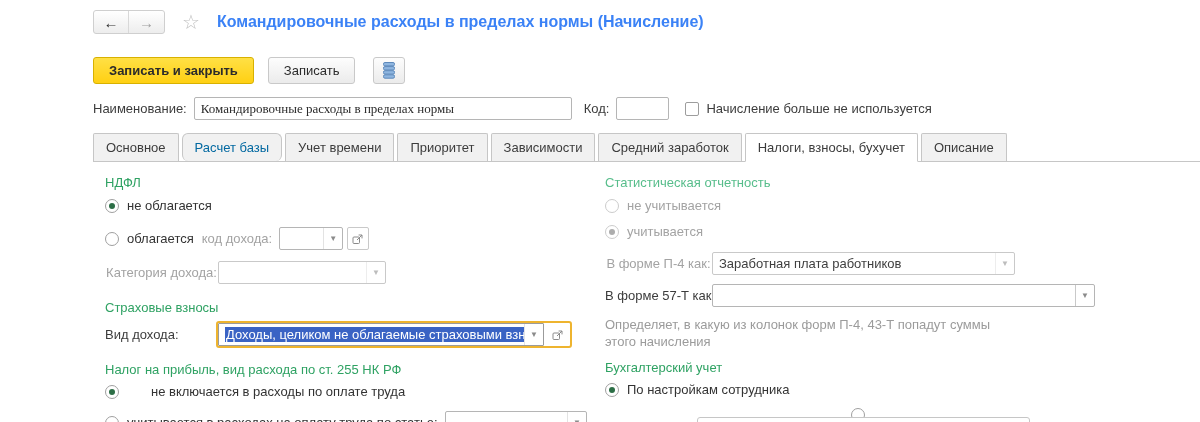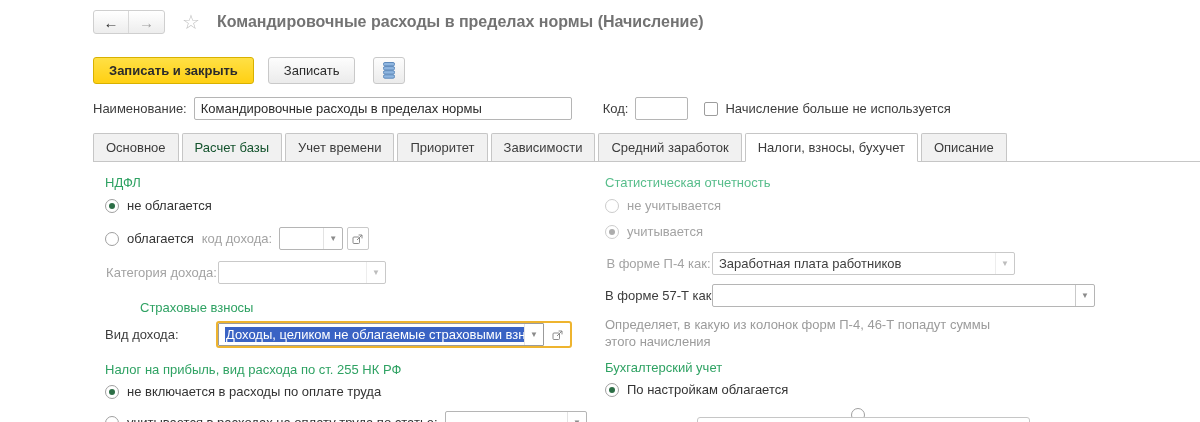--- a/index.html
+++ b/index.html
@@ -13,54 +13,54 @@
 
   
   .titlebar { display:flex; align-items:center; padding:10px 0 0 93px; height:34px; }
   .navbtns { display:flex; border:1px solid #cfcfcf; border-radius:3px; overflow:hidden;
              background:linear-gradient(#ffffff,#ededed); }
   .navbtn { width:35px; height:22px; display:flex; align-items:center; justify-content:center;
             font-size:15px; cursor:pointer; }
   .navbtn.back { color:#2b2b2b; border-right:1px solid #d8d8d8; }
   .navbtn.fwd  { color:#9f9f9f; }
   .star { margin-left:17px; font-size:20px; color:#c2c2c2; line-height:20px; cursor:pointer; }
-  .wtitle { margin-left:17px; font-size:16px; font-weight:700; color:#737373; white-space:nowrap; }
+  .wtitle { margin-left:17px; font-size:16px; font-weight:700; color:#3b82f6; white-space:nowrap; }
 
   
   .toolbar { display:flex; align-items:center; margin:23px 0 0 93px; }
   .btn { height:27px; padding:0 15px; border-radius:3px; display:inline-flex; align-items:center;
          justify-content:center; cursor:pointer; font-size:13px; }
   .btn-primary { background:linear-gradient(#ffe045,#ffd013); border:1px solid #d8b100;
                  font-weight:700; color:#2b2b2b;text-align:right; }
   .btn-plain { background:linear-gradient(#fdfdfd,#ebebeb); border:1px solid #c9c9c9;
                margin-left:14px; color:#2b2b2b; }
   .btn-icononly { width:32px; margin-left:18px; padding:0; background:linear-gradient(#fdfdfd,#ebebeb);
                   border:1px solid #c9c9c9; }
 
   
   .formrow { display:flex; align-items:center; margin:13px 0 0 93px; }
   .lbl { color:#3c3c3c; white-space:nowrap; }
   .lbl-gray { color:#a3a3a3; white-space:nowrap;text-align:center; }
   input[type=text] { height:23px; border:1px solid #b5b5b5; border-radius:2px; padding:0 6px;
-                     font-family:Liberation Sans, sans-serif; font-size:13px; color:#2b2b2b; outline:none; }
+                     font-family:Liberation Serif, serif; font-size:13px; color:#2b2b2b; outline:none; }
   .inp-name { width:378px; margin-left:7px; }
   .inp-code { width:53px; margin-left:7px; }
-  .codelbl { margin-left:23px;padding-left:8px; }
+  .codelbl { margin-left:4px;padding-left:8px; }
   .checkbox { width:14px; height:14px; border:1px solid #9d9d9d; border-radius:2px;
               background:#fff; margin-left:16px; flex:none; cursor:pointer; }
   .cblbl { margin-left:7px; }
 
   
   .tabs { display:flex; align-items:flex-start; margin:12px 0 0 93px;
           width:calc(100% - 93px); border-bottom:1px solid #c6c6c6; }
   .tab { padding:6px 12px 6px 12px; background:#f1f1f1; border:1px solid #c6c6c6; border-bottom:none;
          border-radius:2px 2px 0 0; margin-right:3px; color:#3c3c3c; white-space:nowrap;
          cursor:pointer; position:relative; top:1px; }
   .tab.active { background:#fff; font-weight:400; z-index:2; border-bottom:1px solid #fff; }
-  .tab.disabled { color:#14532d; }
+  .tab.disabled { color:#0369a1;border-radius:6px; }
 
   
   .content { display:flex; padding:9px 0 0 105px; }
   .col-left  { width:482px; flex:none; }
   .col-right { width:505px; flex:none; margin-left:18px; }
   .ghead { color:#2fa263; margin:0; font-size:13px; }
   .ghead.muted { color:#57bd8b; }
 
   .row { display:flex; align-items:center; }
   .radio { width:14px; height:14px; border:1px solid #9f9f9f; border-radius:50%; background:#fff;
@@ -176,41 +176,41 @@
       </div>
 
       <div class="row" style="margin-top:11px;">
         <span class="lbl-gray" style="width:113px;">Категория дохода:</span>
         <span class="combo disabled" style="width:168px;">
           <span class="val"></span>
           <span class="arr">▼</span>
         </span>
       </div>
 
-      <div class="ghead" style="margin-top:16px;margin-left:35px;">Страховые взносы</div>
+      <div class="ghead" style="margin-top:16px;">Страховые взносы</div>
 
       <div class="row" style="margin-top:6px;">
         <span class="lbl" style="width:111px;">Вид дохода:</span>
         <span class="focus-wrap">
           <span class="combo" style="width:326px; border-radius:1px;">
             <span class="val"><span class="seltext">Доходы, целиком не облагаемые страховыми взносами, кро</span></span>
             <span class="arr">▼</span>
           </span>
           <span class="openbtn" style="border:none;">
             <svg width="12" height="12" viewBox="0 0 12 12">
               <rect x="1" y="4" width="6.5" height="6.5" rx="1" fill="none" stroke="#8b8b8b"></rect>
               <path d="M5 7 L10 2 M6.6 2 H10 V5.4" fill="none" stroke="#8b8b8b"></path>
             </svg>
           </span>
         </span>
       </div>
 
       <div class="ghead" style="margin-top:14px;">Налог на прибыль, вид расхода по ст. 255 НК РФ</div>
 
-      <div class="row" style="margin-top:7px;">
+      <div class="row" style="margin-top:7px;gap:24px;">
         <span class="radio sel"></span>
         <span class="rlbl">не включается в расходы по оплате труда</span>
       </div>
 
       <div class="row" style="margin-top:12px;">
         <span class="radio"></span>
         <span class="rlbl">учитывается в расходах на оплату труда по статье:</span>
         <span class="combo" style="width:147px; margin-left:7px;">
           <span class="val"></span>
           <span class="arr">▼</span>
@@ -242,27 +242,27 @@
       </div>
 
       <div class="row" style="margin-top:9px;">
         <span class="lbl" style="width:107px;">В форме 57-Т как:</span>
         <span class="combo" style="width:383px;">
           <span class="val"></span>
           <span class="arr" style="border-left:1px solid #c9c9c9;">▼</span>
         </span>
       </div>
 
-      <div class="hint" style="margin-top:9px;">Определяет, в какую из колонок форм П-4, 46-Т попадут суммы этого начисления</div>
+      <div class="hint" style="margin-top:9px;">Определяет, в какую из колонок форм П-4, 43-Т попадут суммы этого начисления</div>
 
       <div class="ghead" style="margin-top:10px;">Бухгалтерский учет</div>
 
       <div class="row" style="margin-top:7px;">
         <span class="radio sel"></span>
-        <span class="rlbl">По настройкам облагается</span>
+        <span class="rlbl">По настройкам сотрудника</span>
       </div>
 
       <div class="row" style="margin-top:11px;flex-direction:column;">
         <span class="radio"></span>
         <span class="rlbl">Как задано для начисления</span>
       </div>
 
     </div>
   </div>
 

